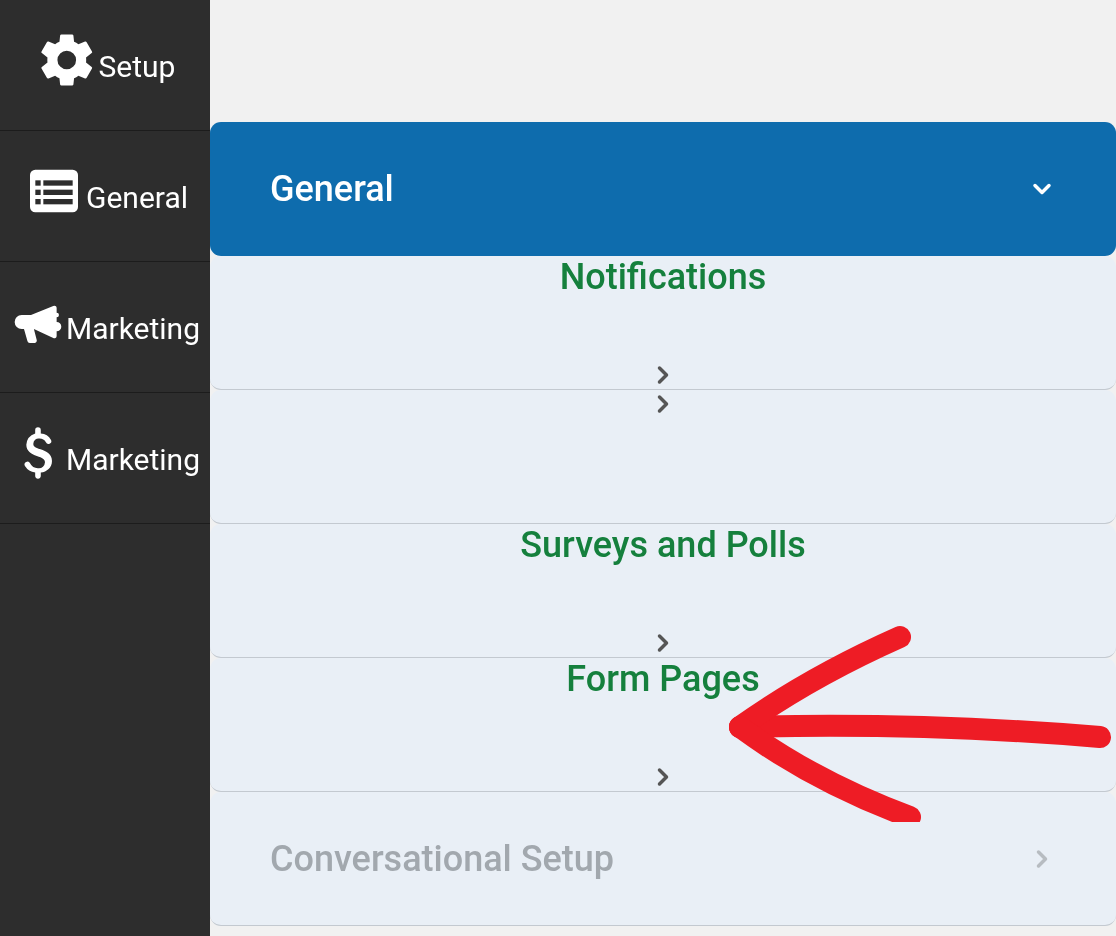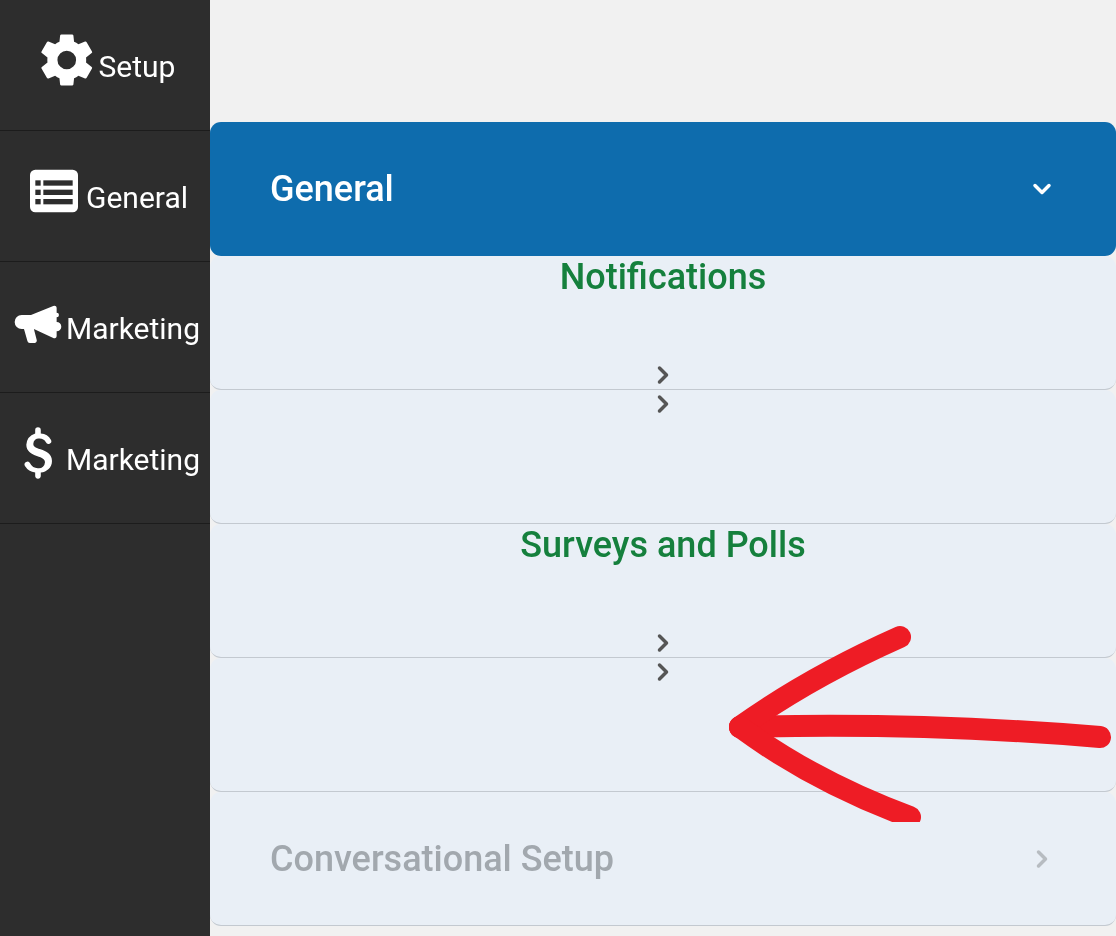--- a/index.html
+++ b/index.html
@@ -207,20 +207,21 @@
       <div class="settings-row normal">
         <span class="settings-row-label">Surveys and Polls</span>
         <span class="chevron">
           <svg viewBox="0 0 24 24">
               <path d="M9 6l6 6-6 6" stroke="#555" stroke-width="3" fill="none" stroke-linecap="round" stroke-linejoin="round"></path>
             </svg>
         </span>
       </div>
 
       <div class="settings-row normal">
+        <span class="settings-row-label">Form Pages</span>
         <span class="chevron">
           <svg viewBox="0 0 24 24">
               <path d="M9 6l6 6-6 6" stroke="#555" stroke-width="3" fill="none" stroke-linecap="round" stroke-linejoin="round"></path>
             </svg>
         </span>
       </div>
 
       <div class="settings-row disabled">
         <span class="settings-row-label">Conversational Setup</span>
         <span class="chevron">

